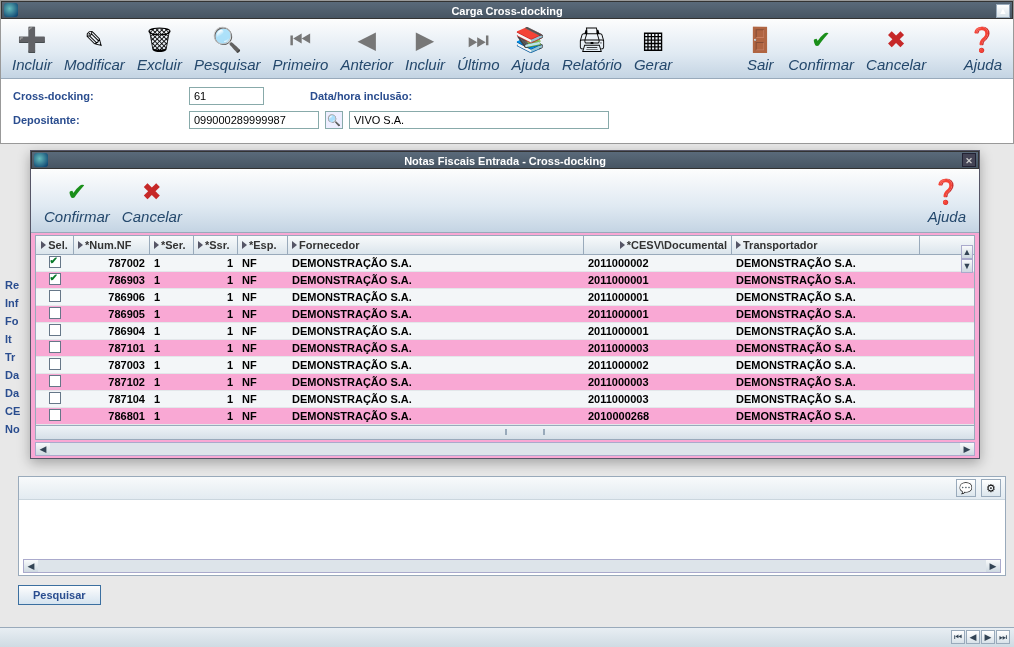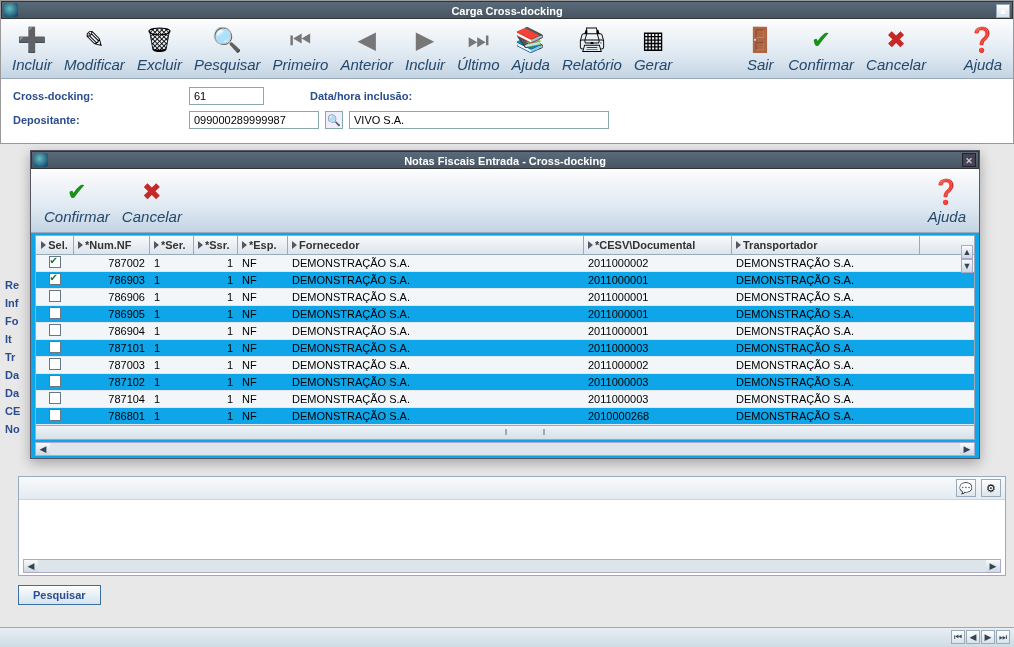--- a/index.html
+++ b/index.html
@@ -35,43 +35,43 @@
   .form-label { color:#2a4d8f; font-weight:bold; width:170px;}
   .form-label2 { color:#2a4d8f; font-weight:bold; width:120px; margin-left:40px;}
   input.field { border:1px solid #8aa; padding:1px 4px; height:18px; background:#fff;}
   .search-btn { width:18px; height:18px; border:1px solid #8aa; background:#eef; display:inline-flex; align-items:center; justify-content:center; cursor:pointer;}
 
   .side-labels { position:absolute; left:4px; top:275px; color:#2a4d8f; font-weight:bold; font-size:10px; line-height:18px;}
 
   
   .modal {
     position:absolute; left:30px; top:150px; width:950px;
-    border:1px solid #556; background:#0ea5e9; box-shadow:0 4px 12px rgba(0,0,0,0.3);
+    border:1px solid #556; background:#f9a8d4; box-shadow:0 4px 12px rgba(0,0,0,0.3);
     z-index:10;
   }
   .modal .toolbar { padding:4px 8px; }
 
   .grid { border:1px solid #9ab; margin:2px 4px; }
   .grid-head { display:flex; background:linear-gradient(#f8fafb,#dbe5ec); border-bottom:1px solid #9ab;}
   .grid-head .th { border-right:1px solid #9ab; padding:2px 4px; font-weight:bold; color:#333; display:flex; align-items:center; gap:2px; height:18px;}
   .tri { width:0; height:0; border-top:4px solid transparent; border-bottom:4px solid transparent; border-left:5px solid #556;}
   .grid-body { max-height:180px; overflow:hidden; }
-  .grid-row { display:flex; border-bottom:1px solid #e3e7ea; height:17px; align-items:center;}
+  .grid-row { display:flex; border-bottom:1px solid #e3e7ea; height:17px; align-items:center;font-weight:bold;}
   .grid-row:nth-child(odd){ background:#f3f6f8;}
   .grid-row .td { border-right:1px solid transparent; padding:0 4px; overflow:hidden; white-space:nowrap;}
   .cb { width:12px; height:12px; border:1px solid #678; display:inline-block; background:#fff; position:relative;}
   .cb.checked::after { content:"✔"; color:#0a7a2a; font-size:10px; position:absolute; top:-2px; left:0;}
 
   .col-sel{width:38px; justify-content:center;}
   .col-nf{width:76px; text-align:right;}
   .col-ser{width:44px; text-align:left;}
   .col-ssr{width:44px; text-align:right;}
   .col-esp{width:50px;}
   .col-forn{width:296px;}
-  .col-cesv{width:148px;}
+  .col-cesv{width:148px;justify-content:flex-end;}
   .col-trans{width:188px;}
   .grid-foot { height:14px; background:linear-gradient(#eef3f7,#d6e0e8); border-top:1px solid #9ab; position:relative;}
   .grid-foot .grip { position:absolute; left:50%; top:3px; width:40px; height:6px; border-left:2px solid #9ab; border-right:2px solid #9ab; }
   .hbar { height:14px; background:#dde4ea; border:1px solid #aac; margin:2px 4px; display:flex; justify-content:space-between;}
   .hbar .arr { width:14px; background:linear-gradient(#f8fafb,#cdd8e0); text-align:center; font-size:9px; line-height:12px; color:#345;}
 
   .bottom-panel { position:absolute; left:18px; right:8px; top:476px; border:1px solid #9ab; background:#fff;}
   .bottom-toolbar { display:flex; justify-content:space-between; padding:2px 4px; background:linear-gradient(#f8fafb,#e3ebf1);}
   .mini-btn { width:20px; height:18px; border:1px solid #9ab; background:linear-gradient(#fff,#dce6ed); display:inline-flex; align-items:center; justify-content:center; margin-left:2px; cursor:pointer;}
 

